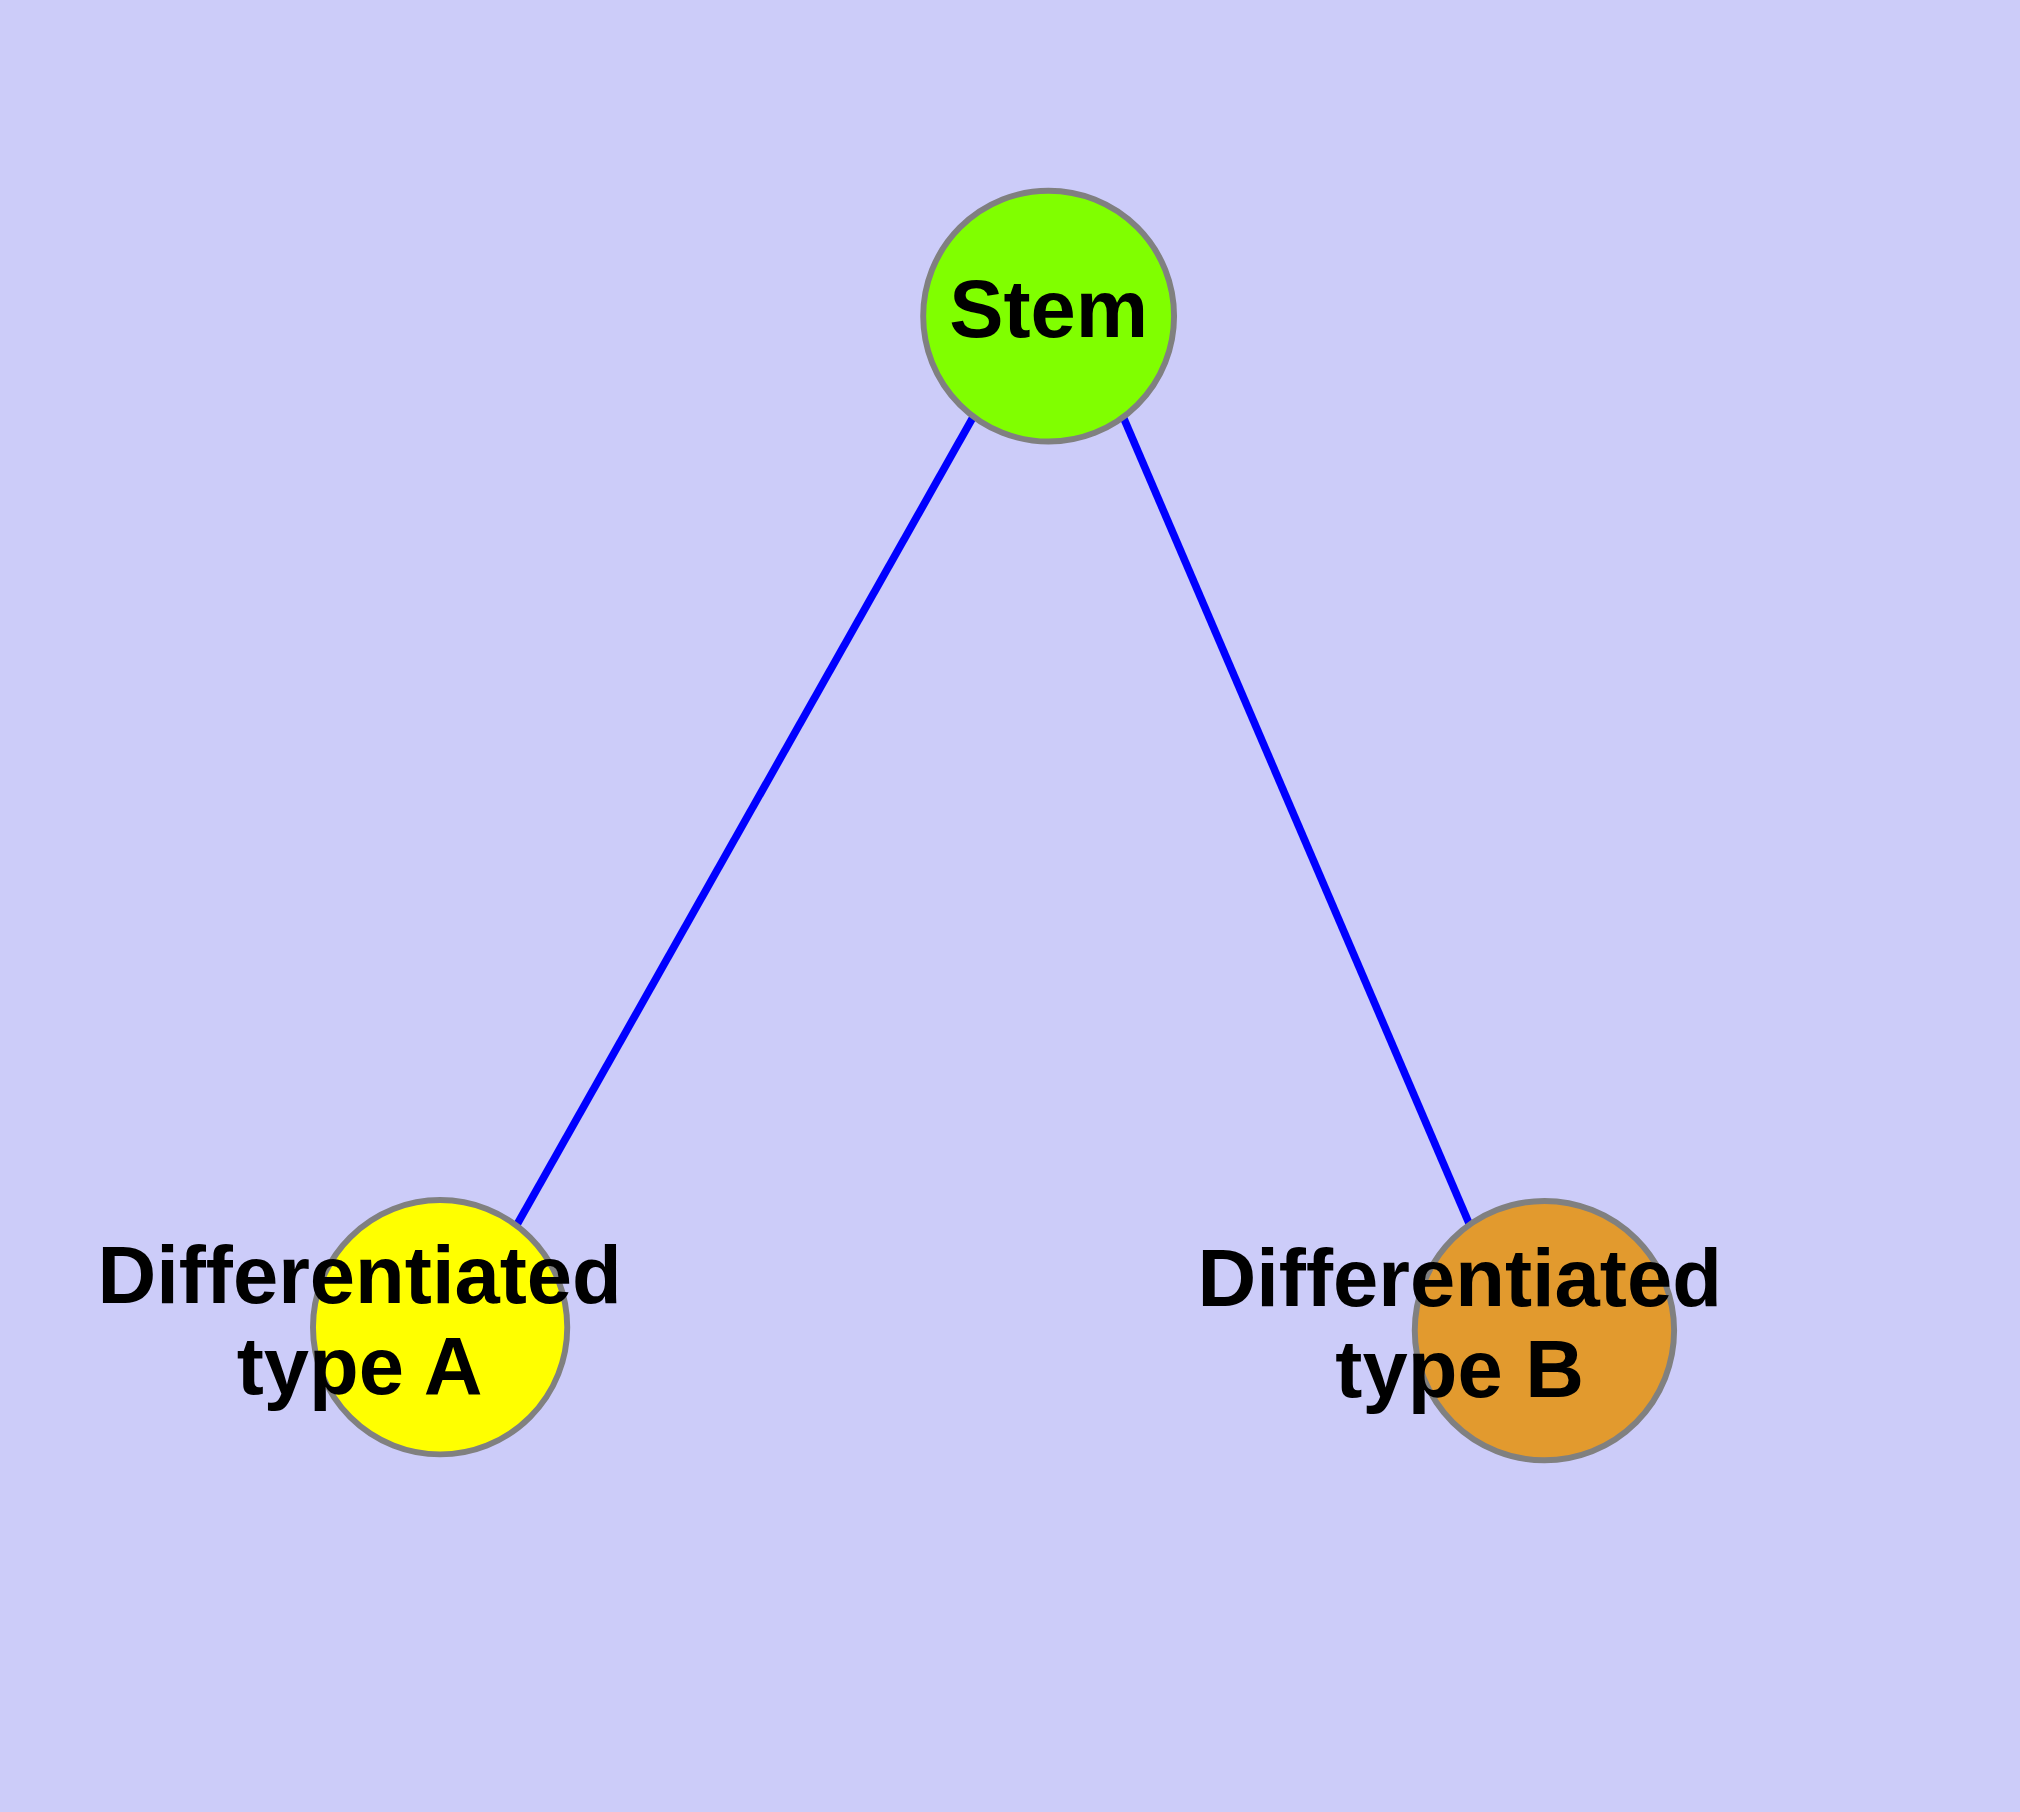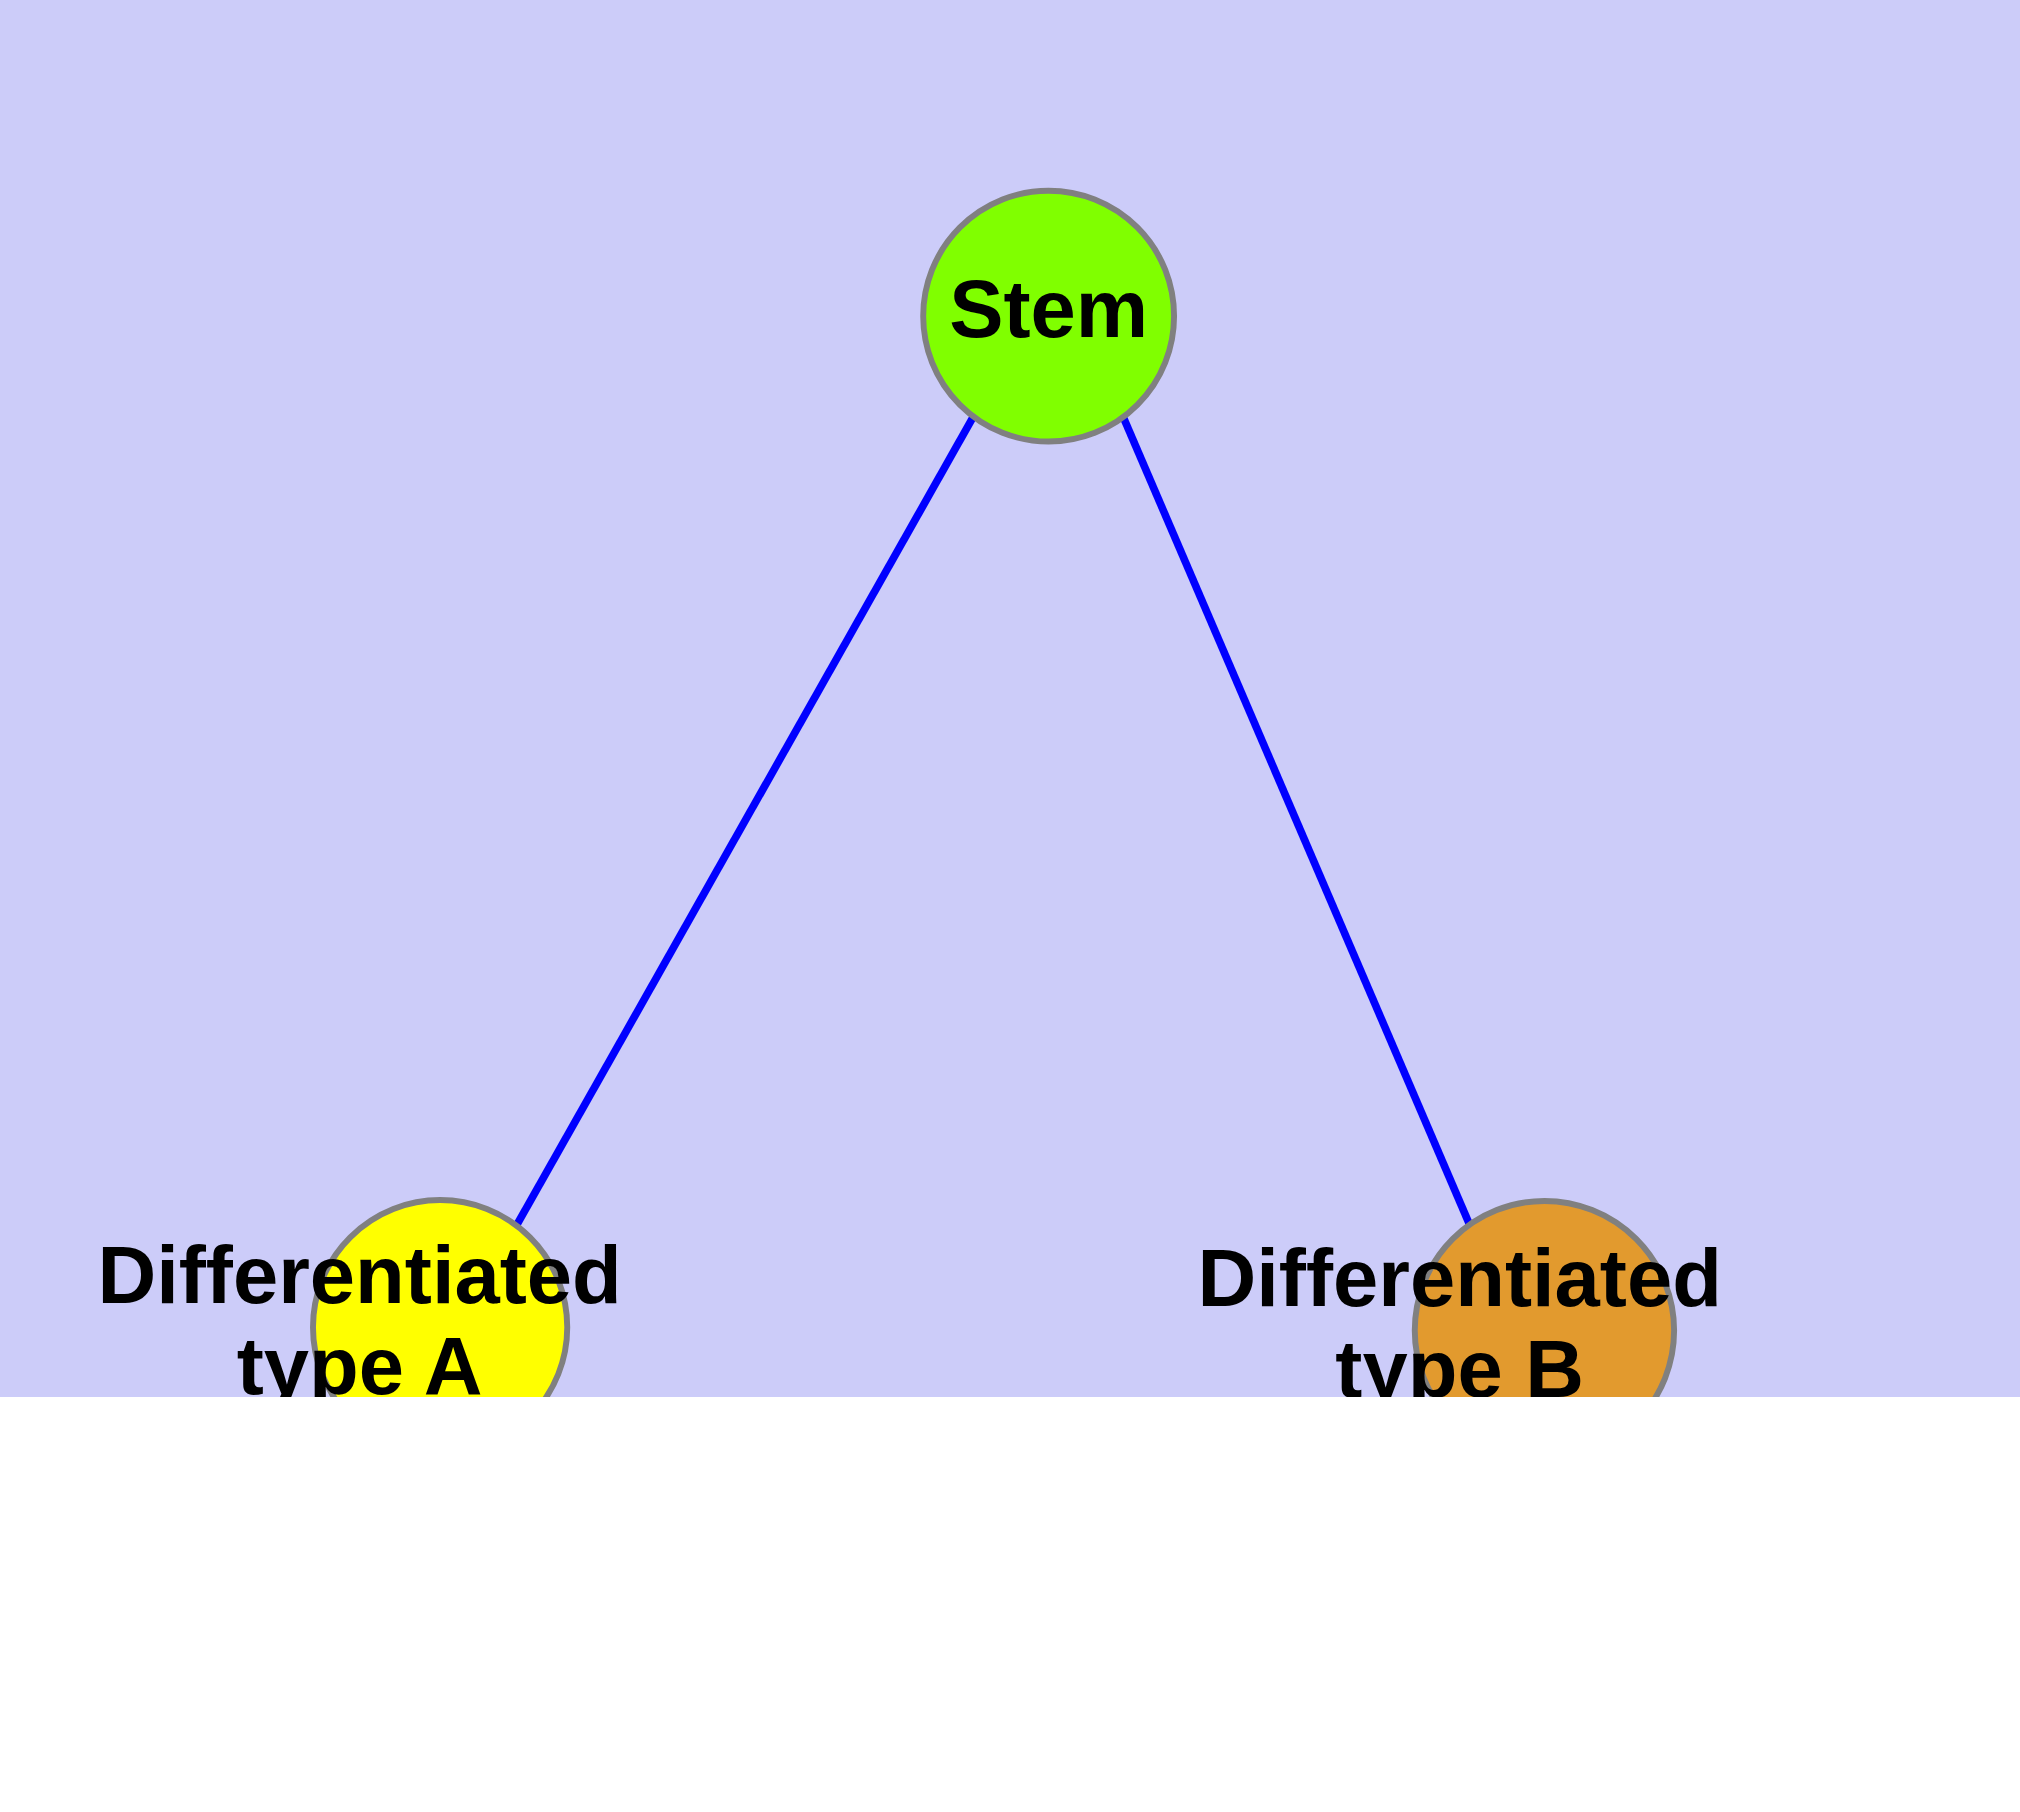--- a/index.html
+++ b/index.html
@@ -32,21 +32,21 @@
     fill: #000000;
     font-family: "Liberation Sans", sans-serif;
     paint-order: normal;
     dominant-baseline: middle;
     text-anchor: middle;
   }
 </style>
 </head>
 <body>
 
-<div id="stage" style="width: 2021px; height: 1397px;">
+<div id="stage" style="width: 2021px; height: 1812px;">
   <div id="canvas-bg" style="background: rgb(204, 204, 249);"></div>
   <svg id="graph-svg" viewBox="0 0 2384 2138" xmlns="http://www.w3.org/2000/svg" style="width: 2021px; height: 1812px;">
     <g id="edges-layer">
         <line x1="1148" y1="492" x2="608" y2="1448" stroke="#0000ff" stroke-width="9" stroke-linecap="butt"></line>
         <line x1="1325" y1="492" x2="1735" y2="1448" stroke="#0000ff" stroke-width="9" stroke-linecap="butt"></line>
       </g>
     <g id="nodes-layer">
         <circle cx="1237" cy="373" r="148" fill="#80ff00" stroke="#808080" stroke-width="7"></circle>
         <circle cx="519" cy="1566" r="150" fill="#ffff00" stroke="#808080" stroke-width="7"></circle>
         <circle cx="1822" cy="1570" r="153" fill="#e29a2e" stroke="#808080" stroke-width="7"></circle>

